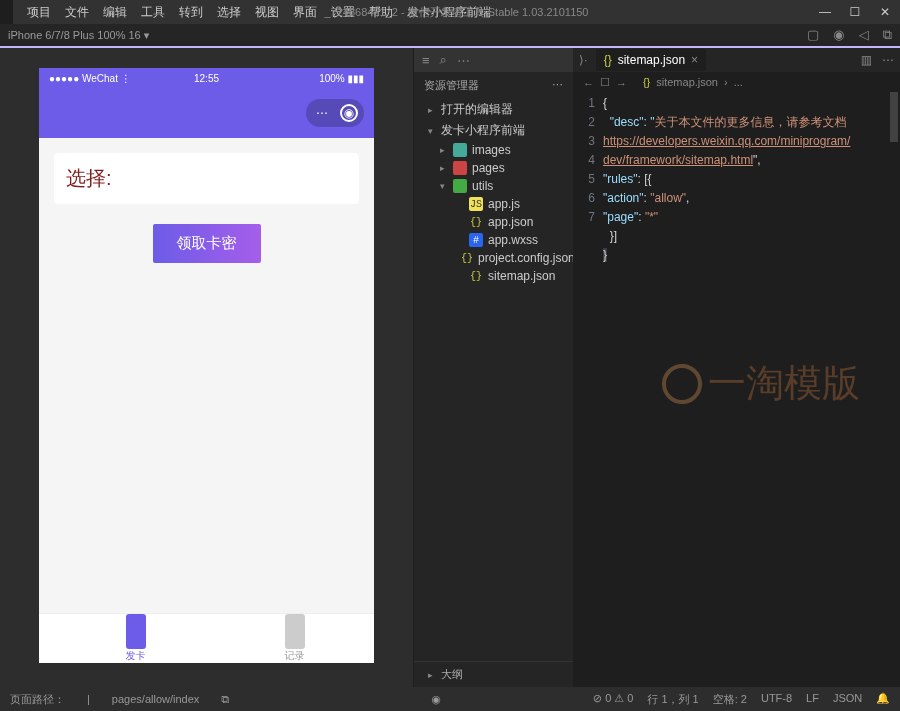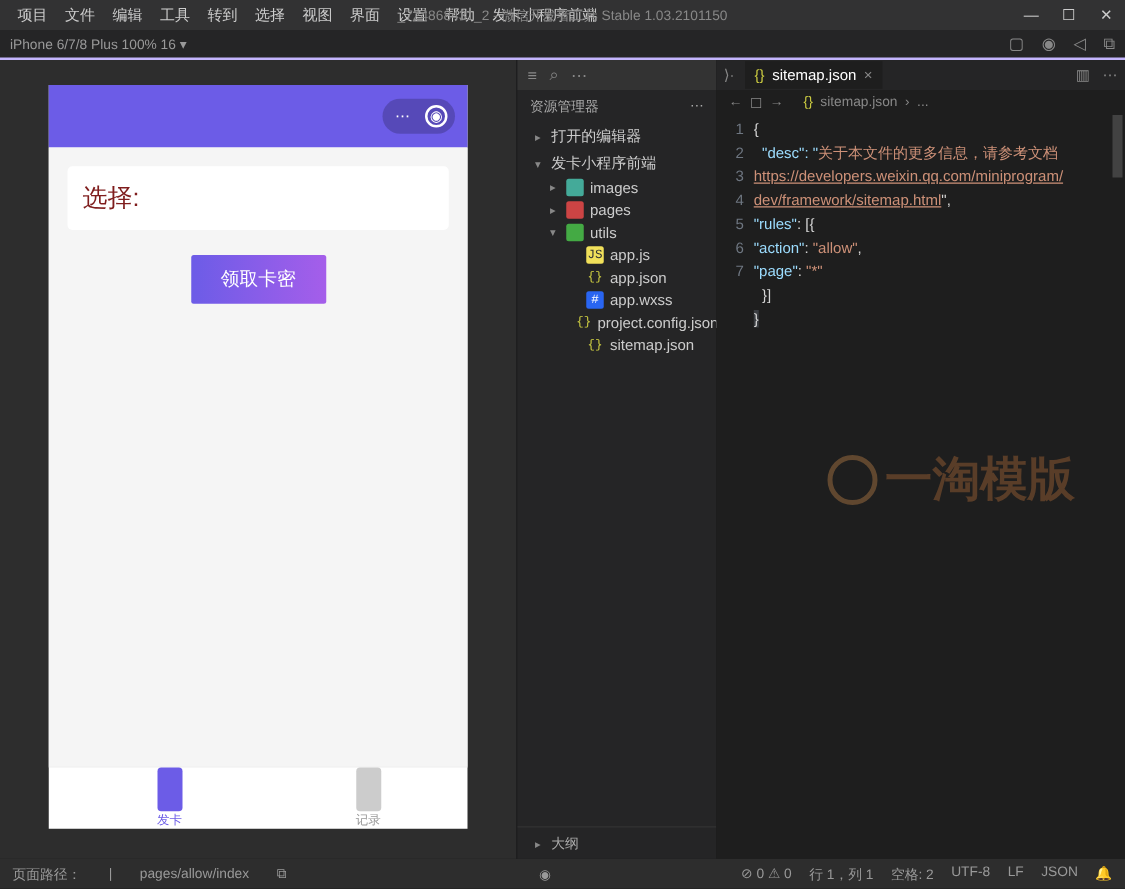--- a/index.html
+++ b/index.html
@@ -1,17 +1,17 @@
 <!DOCTYPE html>
 <html><head>
 <meta charset="utf-8">
 <style>
 * { margin:0; padding:0; box-sizing:border-box; font-family:"Microsoft YaHei",Arial,sans-serif; }
 body { background:#1e1e1e; width:900px; height:711px; overflow:hidden; color:#ccc; font-size:12px; }
-.titlebar { height:24px; background:#323233; display:flex; align-items:center; padding:0 8px; position:relative; }
+.titlebar { height:24px; background:#323233; display:flex; align-items:center; padding:0 8px; position:relative;margin-left:13px; }
 .menu { display:flex; gap:2px; }
 .menu span { padding:2px 6px; cursor:pointer; color:#ccc; }
 .titletext { position:absolute; left:50%; transform:translateX(-50%); color:#888; font-size:11px; }
 .win-controls { position:absolute; right:0; display:flex; }
 .win-controls div { width:30px; height:24px; display:flex; align-items:center; justify-content:center; color:#ccc; cursor:pointer; }
 .toolbar { height:24px; background:#252526; display:flex; align-items:center; padding:0 8px; border-bottom:2px solid #c4b5fd; }
 .device { color:#999; font-size:11px; }
 .dev-actions { margin-left:auto; display:flex; gap:14px; }
 .dev-actions span { color:#888; cursor:pointer; font-size:13px; }
 .main { display:flex; height:calc(100% - 24px - 24px - 24px); }
@@ -60,21 +60,21 @@
 .lines { flex:1; padding-top:2px; line-height:19px; }
 .line { white-space:pre; }
 .k-key { color:#9cdcfe; }
 .k-str { color:#ce9178; }
 .k-pun { color:#d4d4d4; }
 .k-link { color:#ce9178; text-decoration:underline; text-decoration-color:#ce9178; }
 .scroll { position:absolute; right:2px; top:0; width:8px; height:50px; background:#424242; }
 
 .statusbar { height:24px; background:#2d2d2d; display:flex; align-items:center; padding:0 10px; color:#999; font-size:11px; gap:22px; }
 .statusbar .right { margin-left:auto; display:flex; gap:14px; }
-.watermark { position:absolute; right:40px; top:310px; color:rgba(200,120,60,0.35); font-size:38px; font-weight:bold; display:flex; align-items:center; gap:6px; pointer-events:none;justify-content:space-between; }
+.watermark { position:absolute; right:40px; top:310px; color:rgba(200,120,60,0.35); font-size:38px; font-weight:normal; display:flex; align-items:center; gap:6px; pointer-events:none;justify-content:space-between; }
 .watermark .logo { width:40px; height:40px; border-radius:50%; border:4px solid rgba(220,150,80,0.35); position:relative; }
 </style>
 </head>
 <body>
 
 <div class="titlebar">
   <div class="menu" id="menu">
       <span>项目</span>
       <span>文件</span>
       <span>编辑</span>
@@ -102,20 +102,25 @@
     <span>◉</span>
     <span>◁</span>
     <span>⧉</span>
   </div>
 </div>
 
 <div class="main">
 
   <div class="sim-area">
     <div class="phone">
+      <div class="status" style="position:relative">
+        <span>●●●●● WeChat ⋮</span>
+        <span class="mid">12:55</span>
+        <span>100% ▮▮▮</span>
+      </div>
       <div class="navbar">
         <div class="capsule">
           <div>⋯</div>
           <div style="border:2px solid #fff;border-radius:50%;width:18px;height:18px">◉</div>
         </div>
       </div>
       <div class="body-area">
         <div class="sel-box">选择:</div>
         <button class="btn">领取卡密</button>
       </div>

